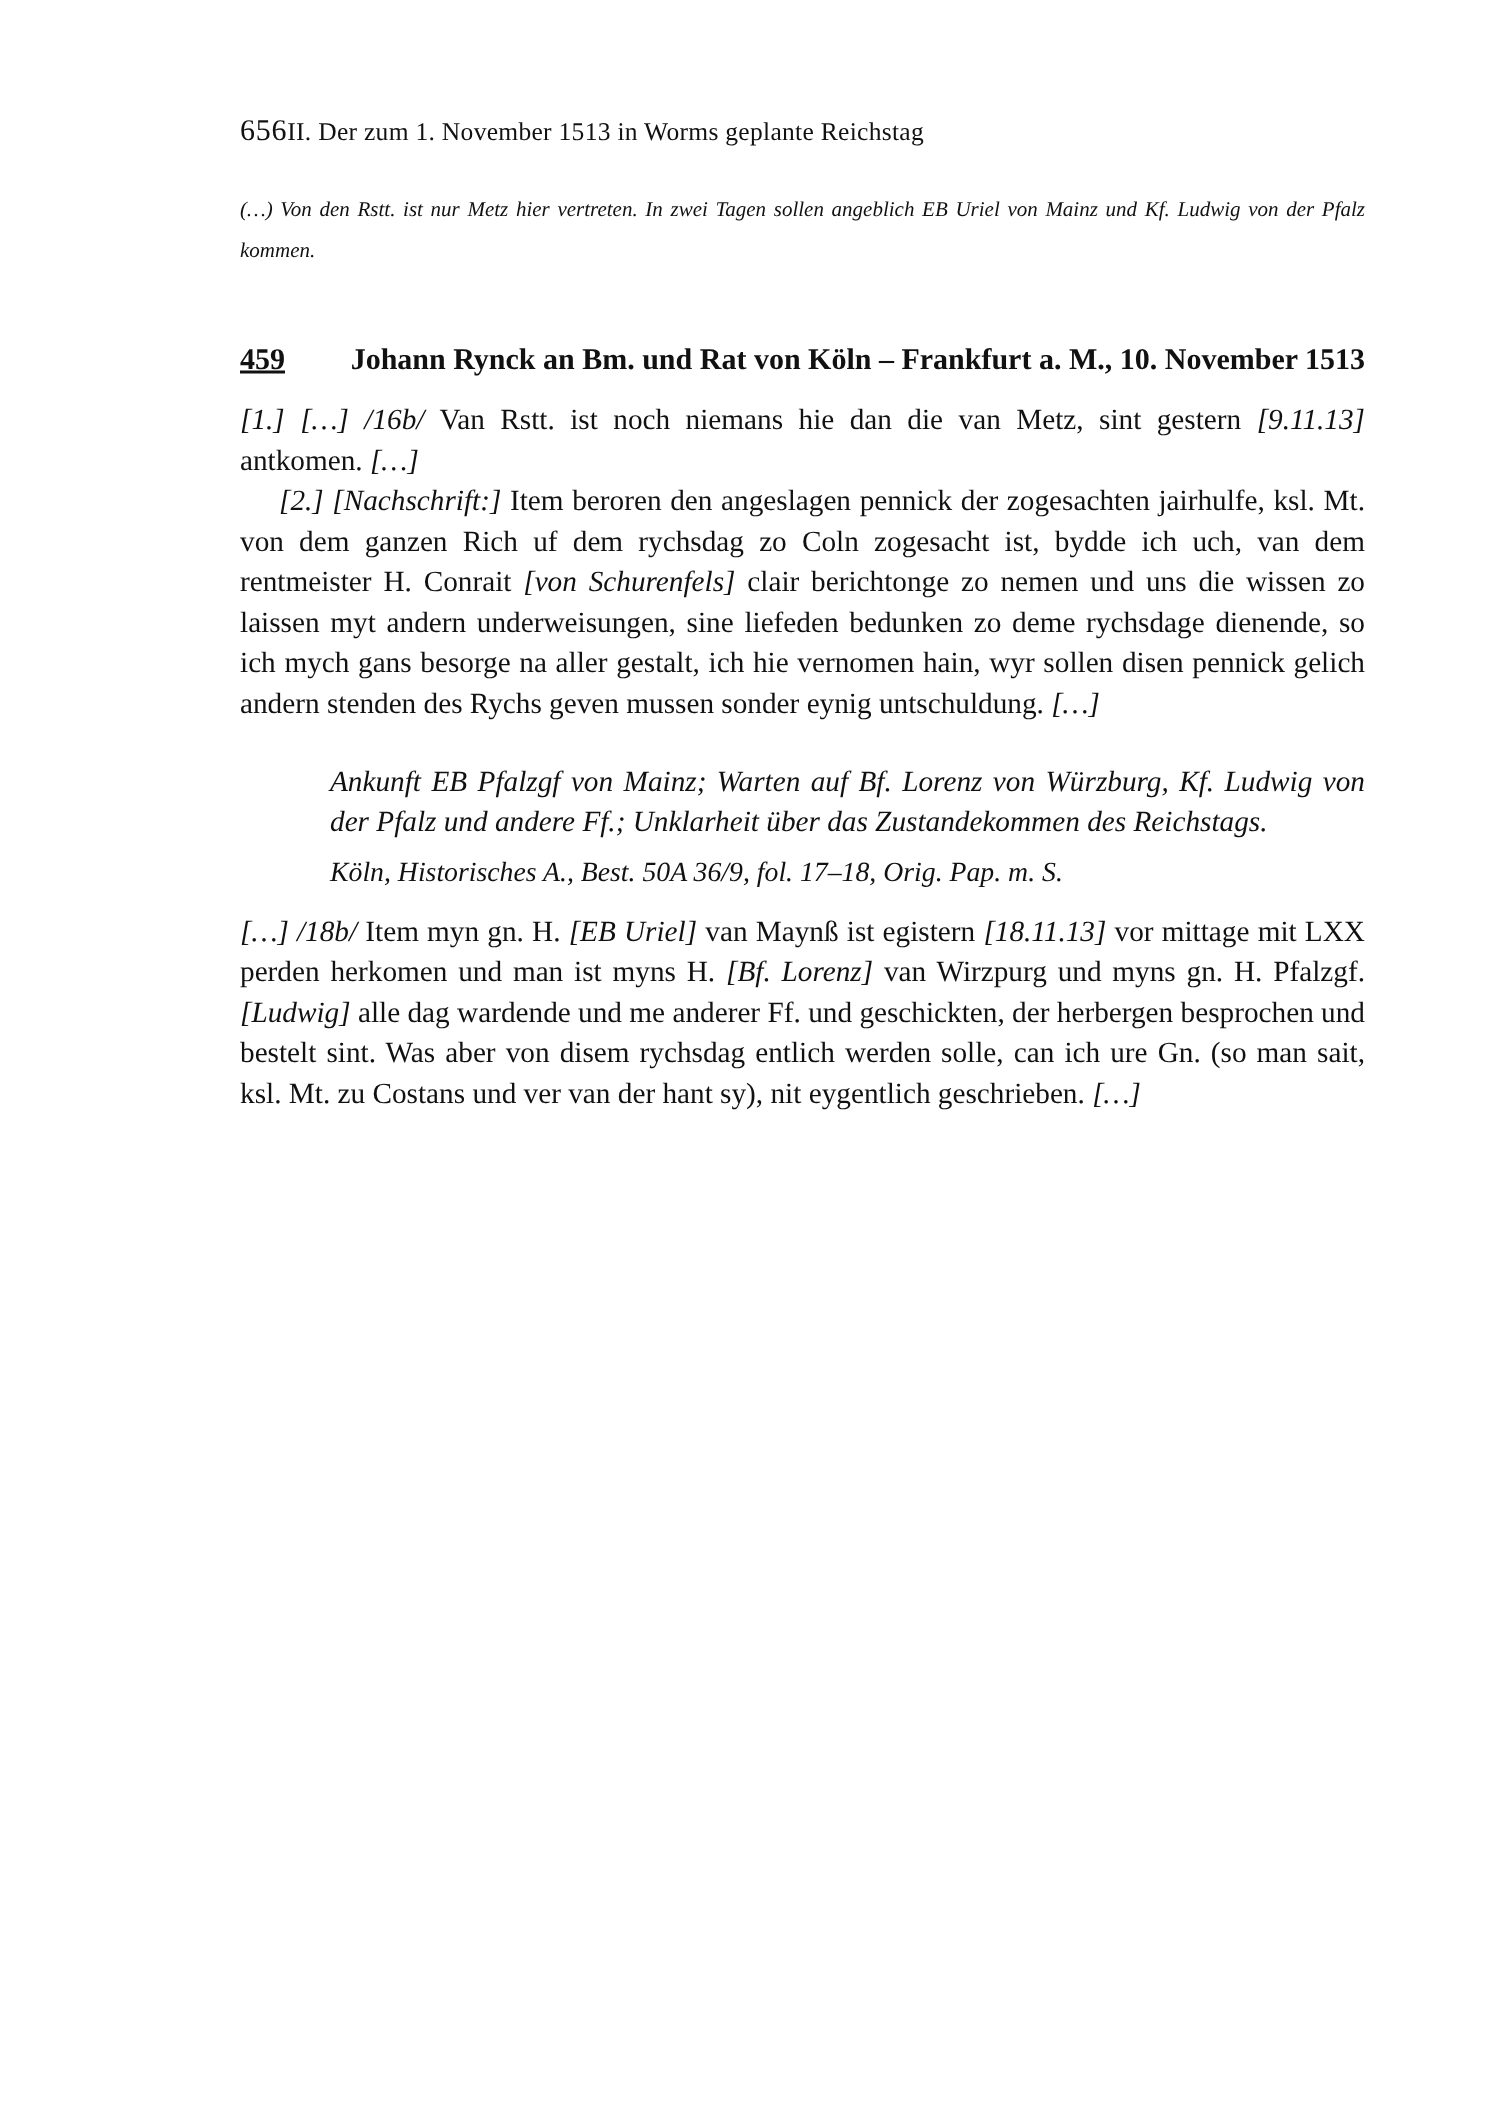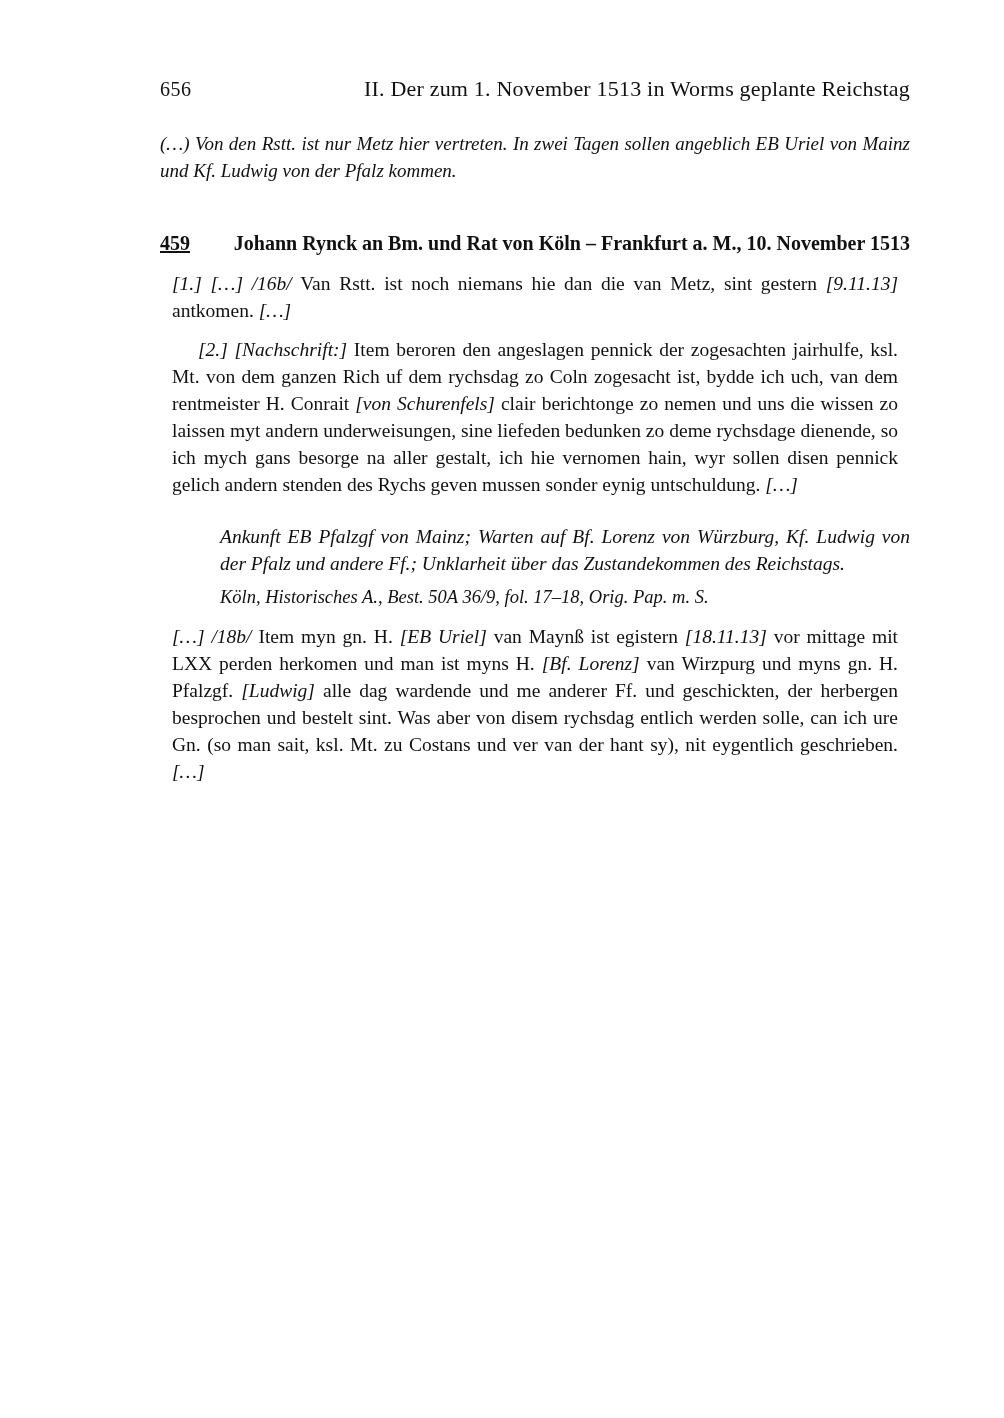--- a/index.html
+++ b/index.html
@@ -22,27 +22,27 @@
     display: flex;
     align-items: baseline;
     font-size: 18px;
   }
   .page-number {
     font-size: 20px;
     letter-spacing: 0.5px;
   }
   .running-header {
     flex: 1;
-    text-align: right;
-    font-size: 22px;
+    text-align: left;
+    font-size: 17px;
     letter-spacing: 0.2px;
   }
   .intro-paragraph {
     margin-top: 28px;
-    font-size: 19px;
+    font-size: 14px;
     line-height: 27px;
     text-align: justify;
   }
   .entry {
     margin-top: 0;
   }
   .entry-heading {
     display: flex;
     margin-top: 46px;
     font-weight: bold;
@@ -71,21 +71,21 @@
     font-size: 18.5px;
     line-height: 26px;
   }
   .entry-body {
     margin-top: 13px;
     font-size: 19.5px;
     line-height: 27px;
     text-align: justify;
   }
   .body-paragraph {
-    margin: 12px;
+    margin: 0;
   }
   .body-paragraph.indent {
     text-indent: 26px;
   }
   .it {
     font-style: italic;
   }
 </style>
 </head>
 <body>

